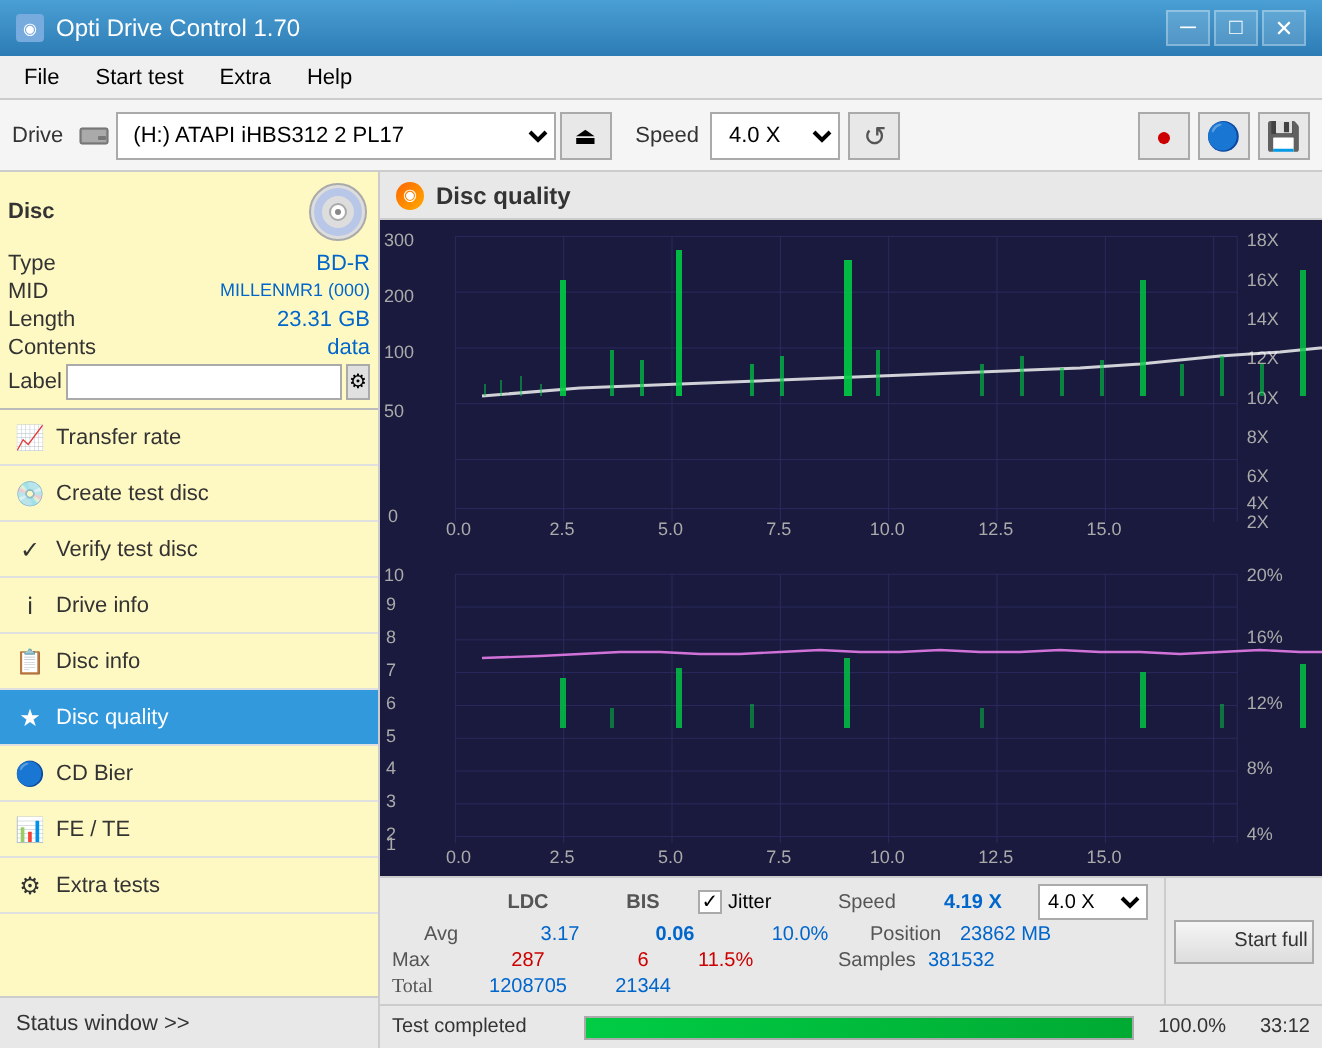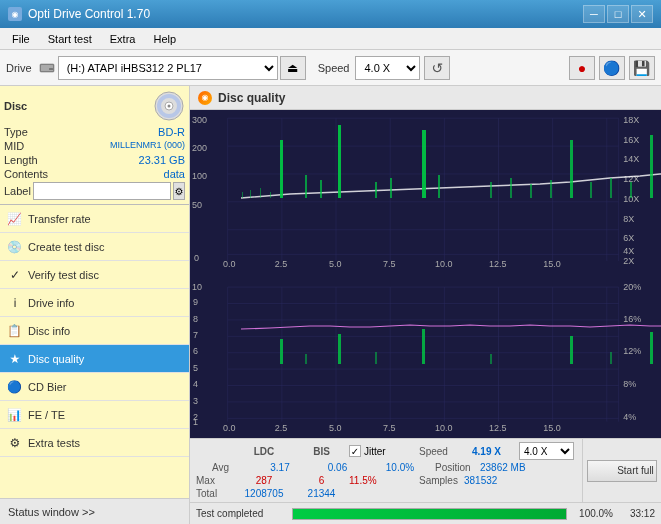--- a/index.html
+++ b/index.html
@@ -562,37 +562,37 @@
           <span style="width:45px;text-align:center;color:#0066cc;font-weight:bold;">4.19 X</span>
           <span style="width:10px;"></span>
           <select style="height:18px;font-size:10px;border:1px solid #aaa;background:white;width:55px;">
             <option>4.0 X</option>
           </select>
         </div>
 
         <div style="display:flex;gap:0;align-items:center;">
           <span style="width:38px;color:#555;margin-left:16px;">Avg</span>
           <span style="width:60px;text-align:center;color:#0066cc;">3.17</span>
-          <span style="width:55px;text-align:center;color:#0066cc;">0.06</span>
+          <span style="width:55px;text-align:center;color:#0066cc;font-weight:bold;">0.06</span>
           <span style="width:70px;text-align:center;color:#0066cc;">10.0%</span>
           <span style="width:45px;text-align:left;color:#555;">Position</span>
           <span style="width:80px;text-align:left;color:#0066cc;">23862 MB</span>
         </div>
 
         <div style="display:flex;gap:0;align-items:center;">
           <span style="width:38px;color:#555;">Max</span>
           <span style="width:60px;text-align:center;color:#cc0000;">287</span>
           <span style="width:55px;text-align:center;color:#cc0000;">6</span>
           <span style="width:70px;text-align:left;color:#cc0000;">11.5%</span>
           <span style="width:45px;text-align:left;color:#555;">Samples</span>
           <span style="width:80px;text-align:left;color:#0066cc;">381532</span>
         </div>
 
         <div style="display:flex;gap:0;align-items:center;">
-          <span style="width:38px;color:#555;">Total</span>
+          <span style="width:38px;color:#555;font-family:Liberation Serif, serif;">Total</span>
           <span style="width:60px;text-align:center;color:#0066cc;">1208705</span>
           <span style="width:55px;text-align:center;color:#0066cc;">21344</span>
         </div>
       </div>
 
       <div style="display:flex;flex-direction:column;gap:3px;padding:4px;justify-content:center;border-left:1px solid #ccc;">
         <button class="action-btn">Start full</button>
       </div>
     </div>
 

